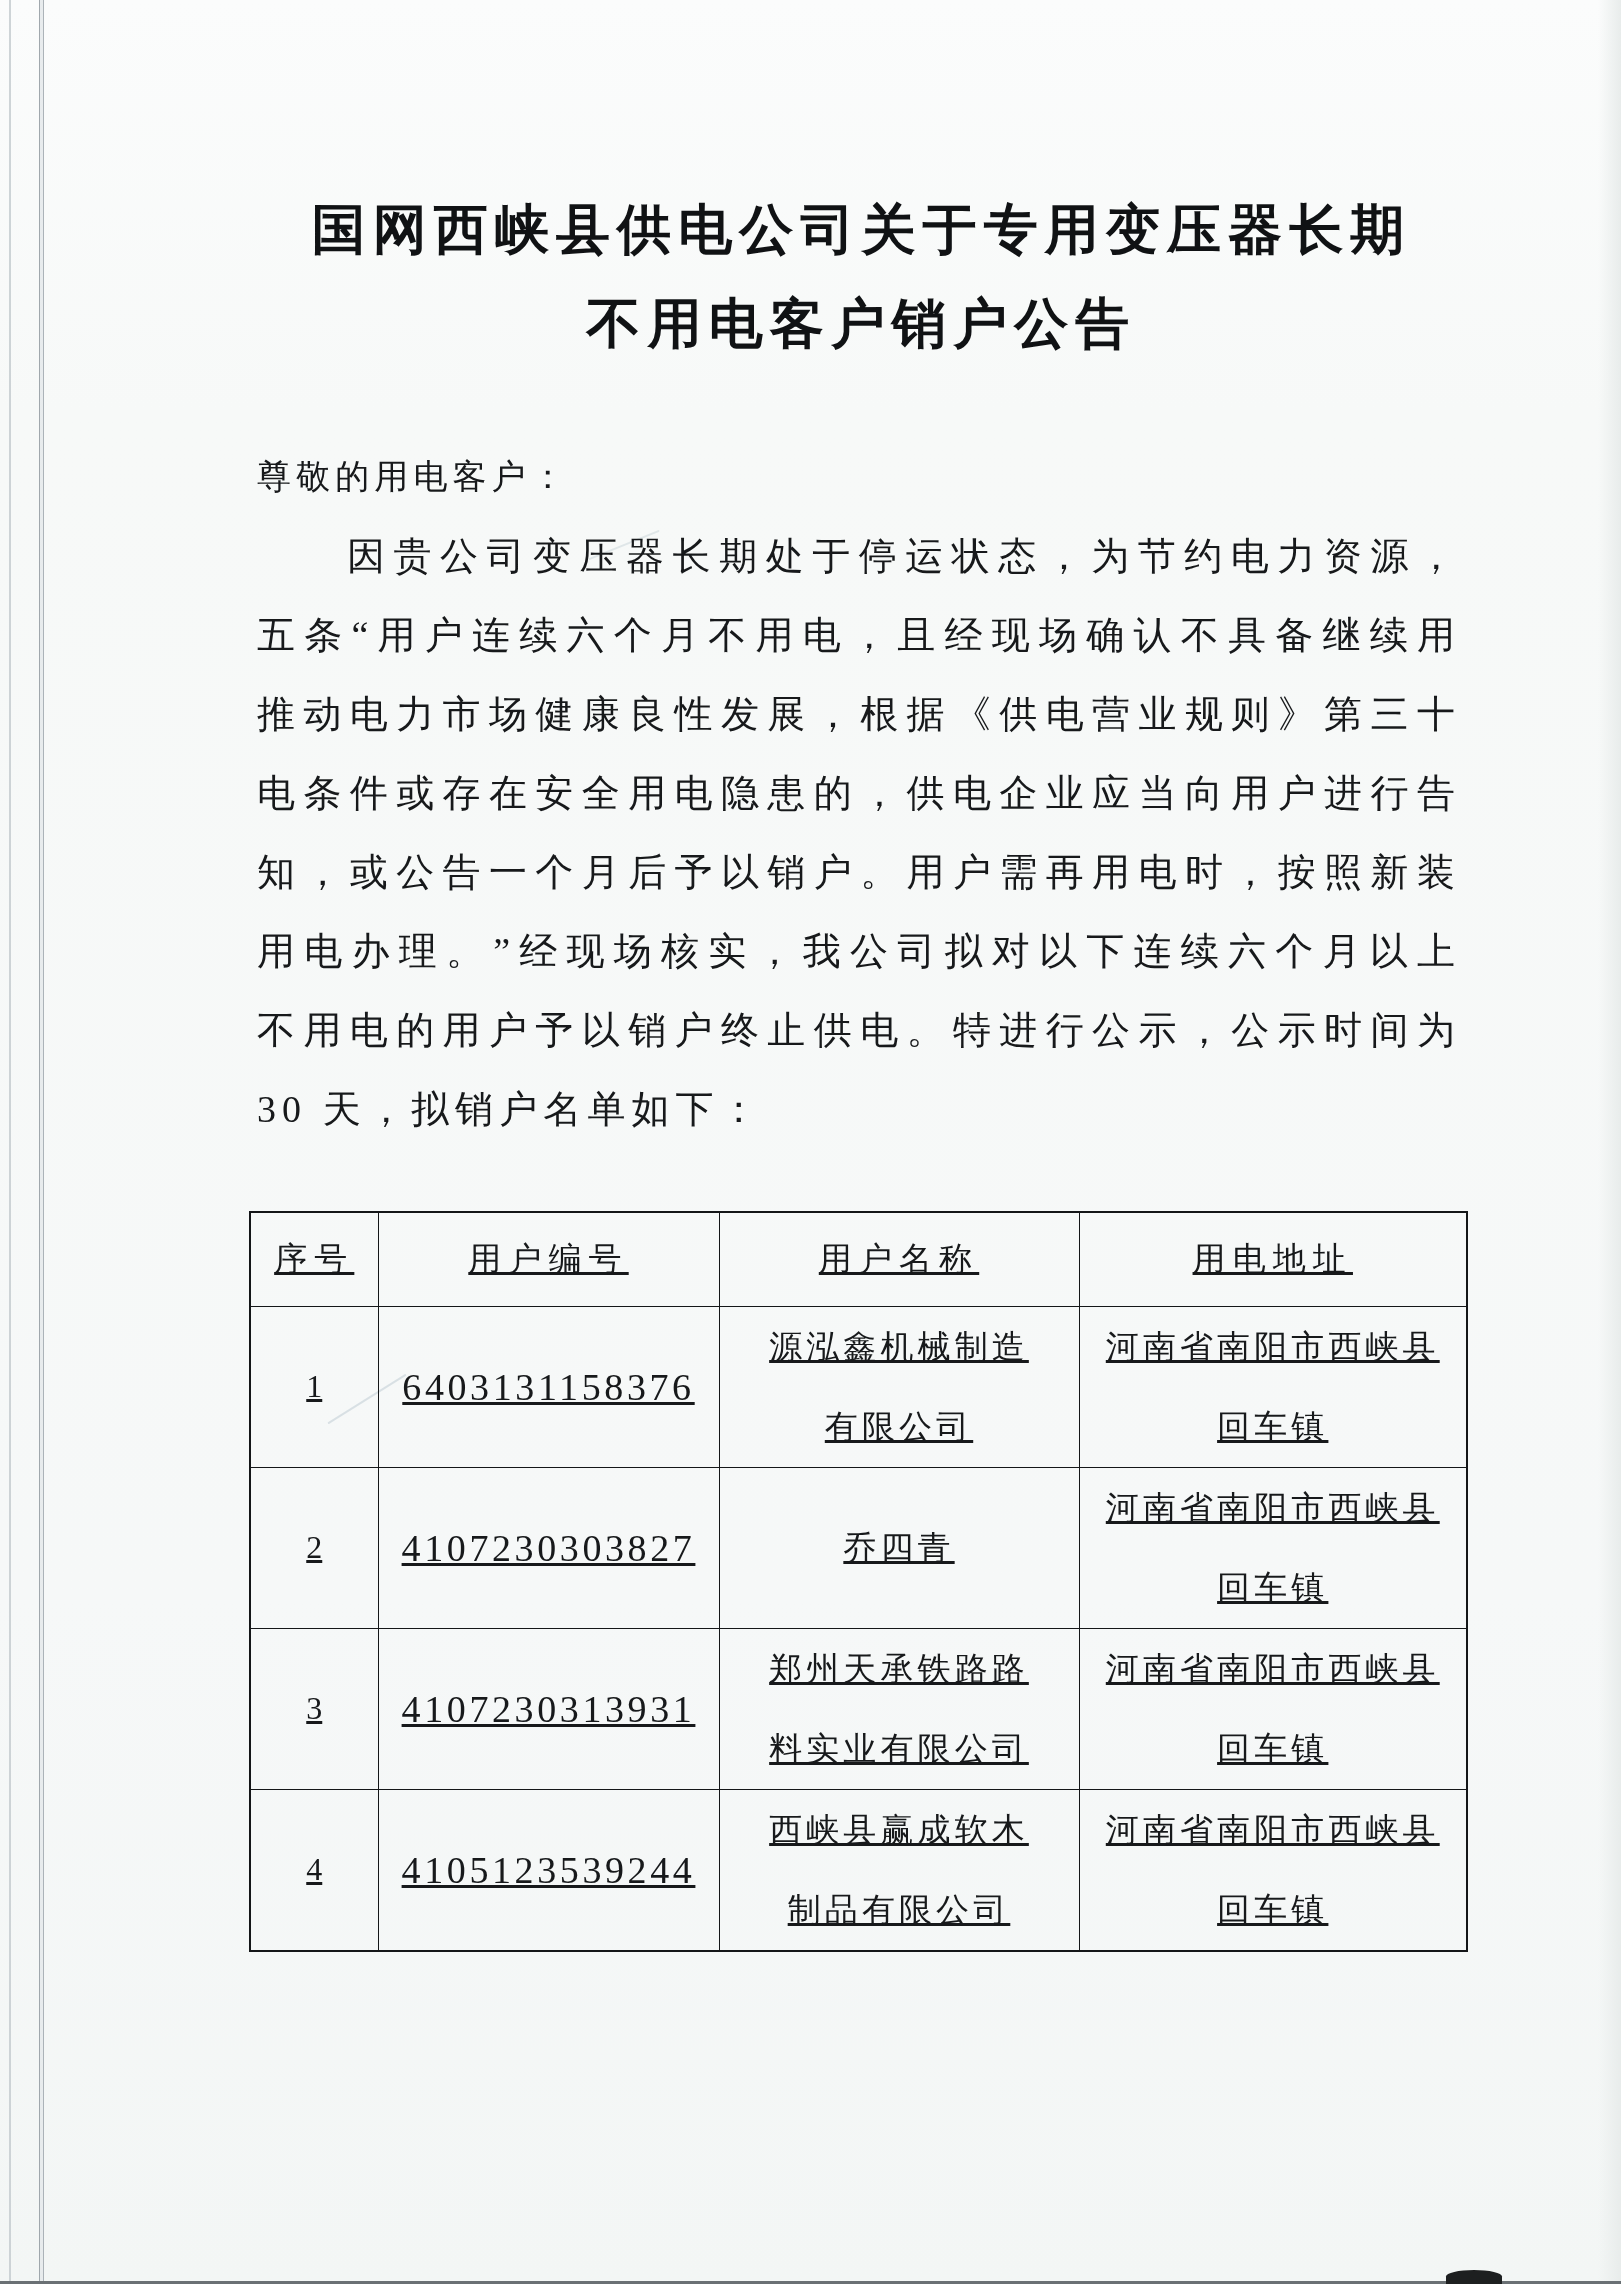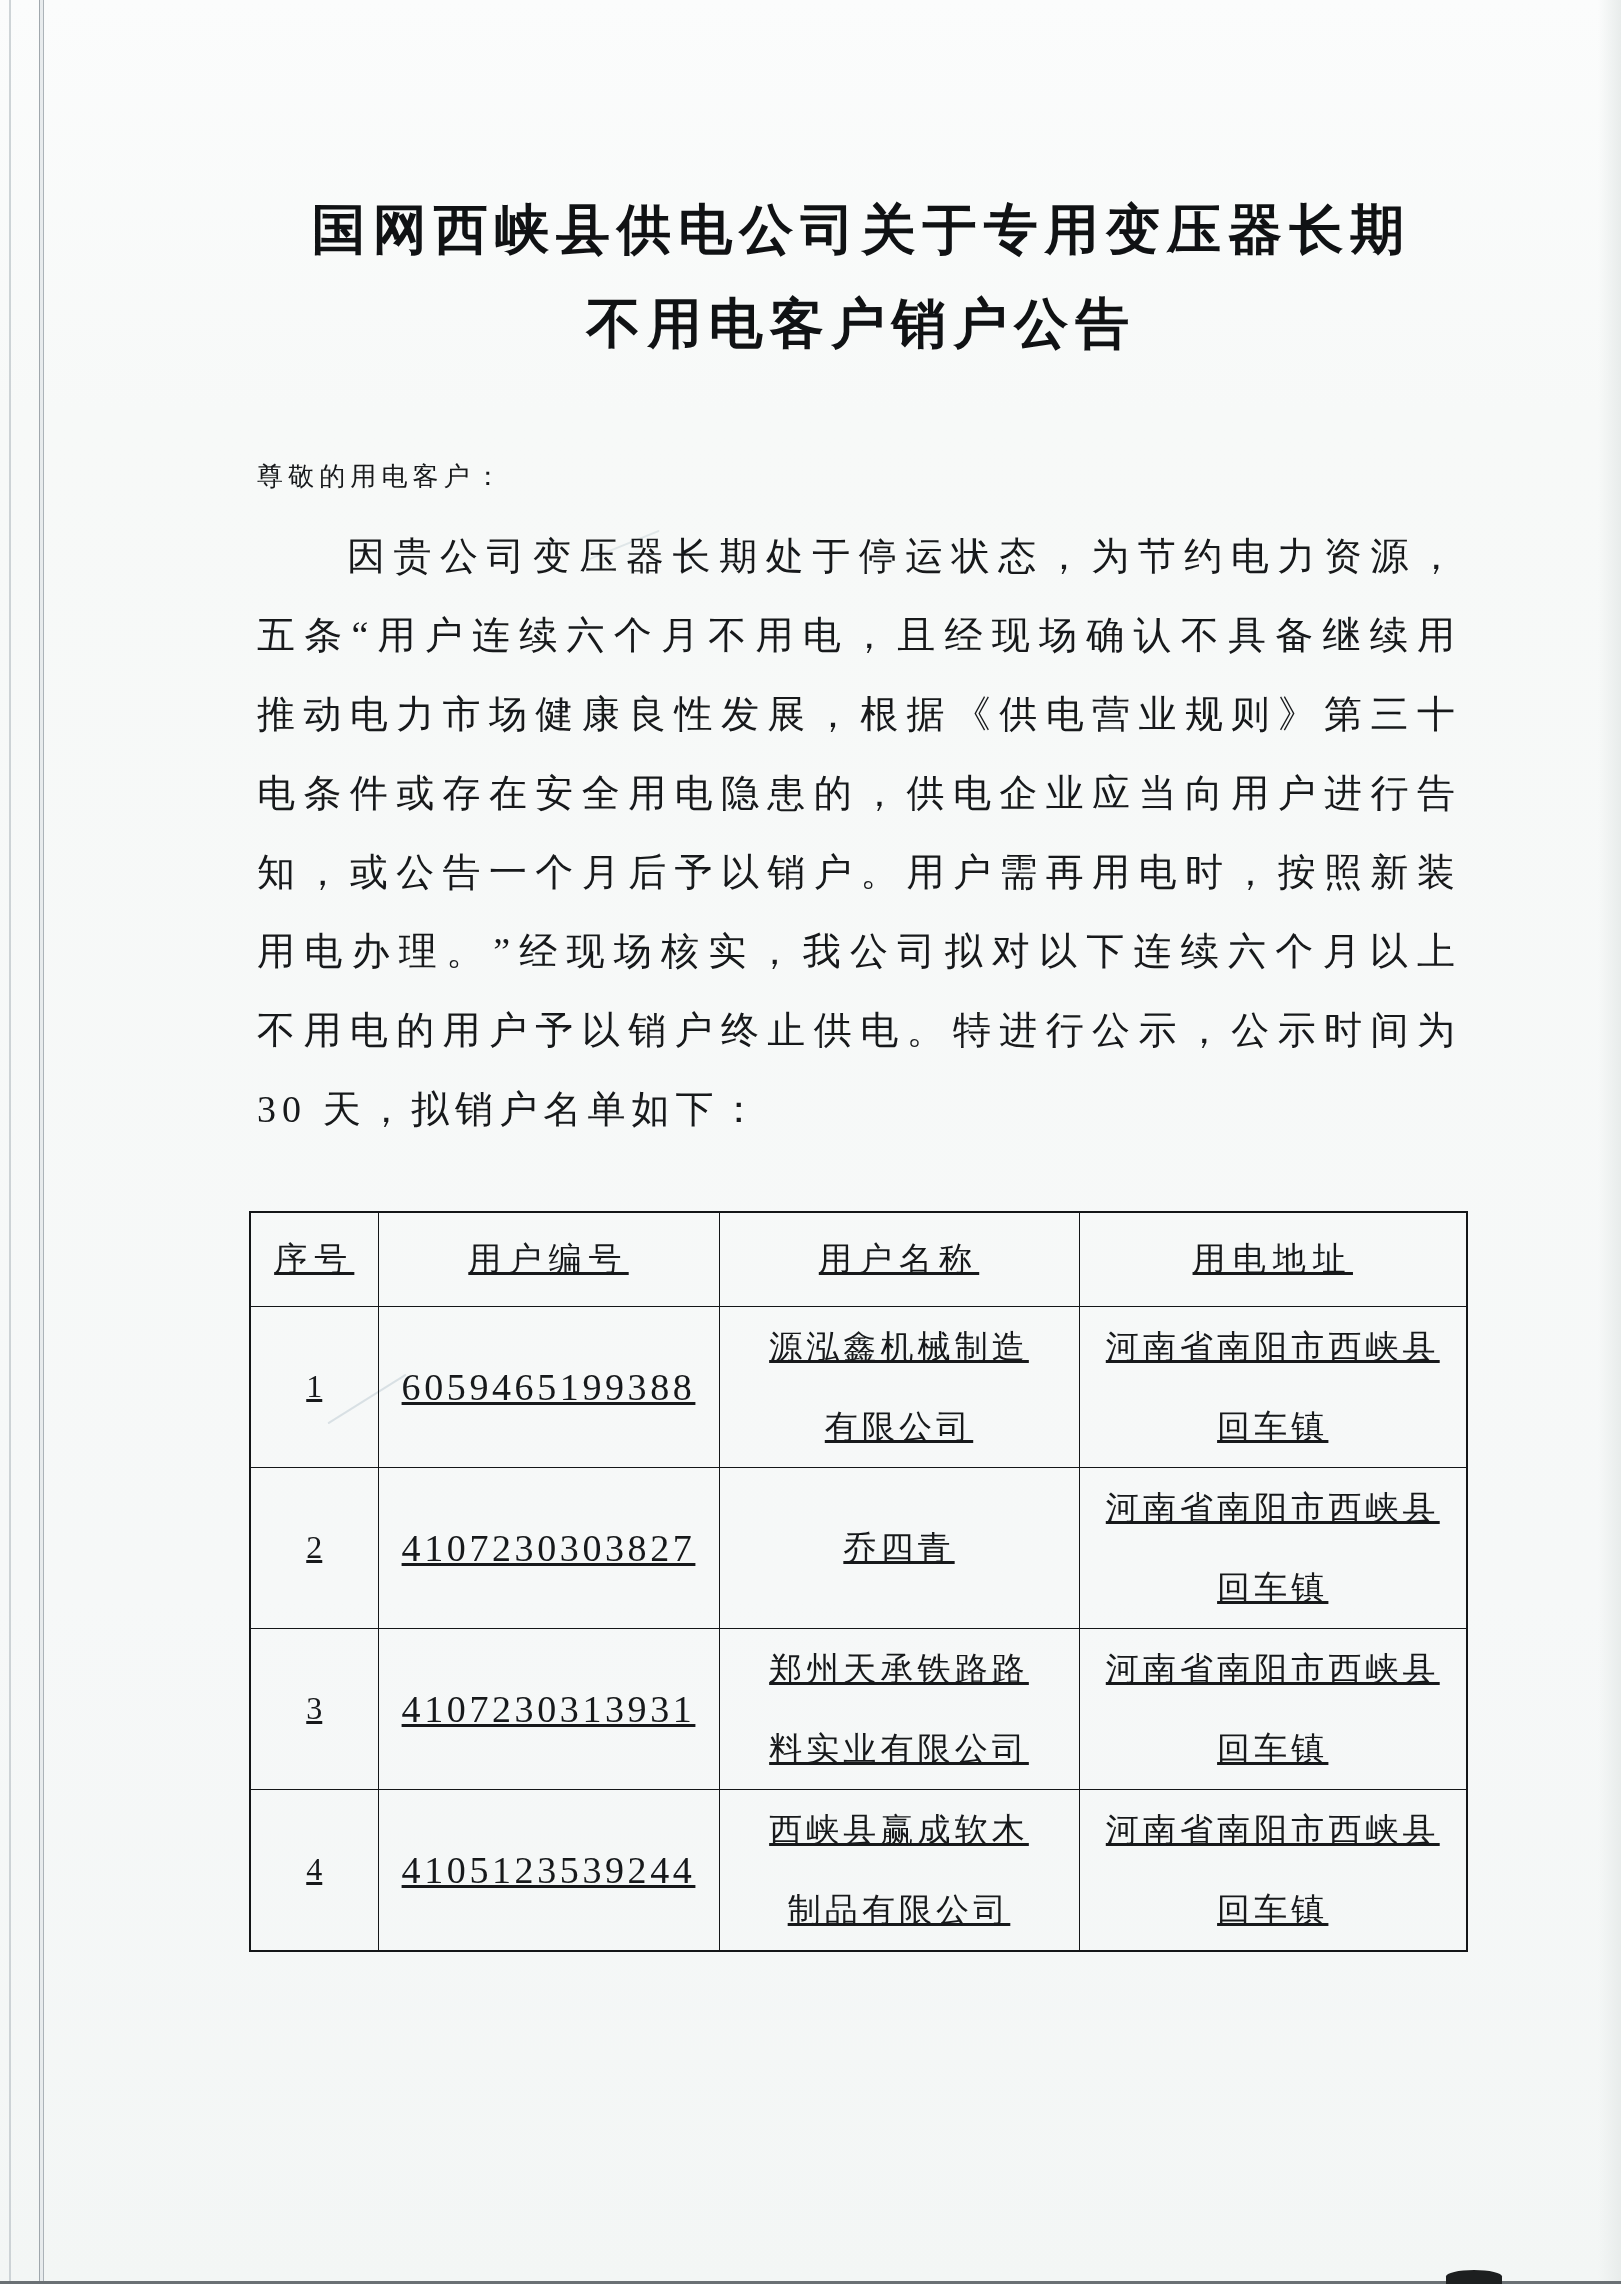--- a/index.html
+++ b/index.html
@@ -55,21 +55,21 @@
   .title-block {
     position: absolute; left: 257px; top: 183px; width: 1209px;
     text-align: center;
     font-size: 54px; font-weight: bold;
     line-height: 94px;
     letter-spacing: 7.1px;
     color: #101214;
   }
   .salutation {
     position: absolute; left: 257px; top: 451px; width: 1209px;
-    font-size: 26px; line-height: 51px; letter-spacing: 5.1px;
+    font-size: 34px; line-height: 51px; letter-spacing: 5.1px;
     color: #17191b;
   }
   .body-block {
     position: absolute; left: 257px; top: 517px; width: 1204px;
   }
   .body-line {
     font-size: 38px; line-height: 79px; letter-spacing: 6.1px;
     text-align: justify;
     text-align-last: justify;
     word-break: break-all;
@@ -145,21 +145,21 @@
     </colgroup>
     <tbody>
       <tr class="header-row">
         <th>序号</th>
         <th>用户编号</th>
         <th>用户名称</th>
         <th>用电地址</th>
       </tr>
       <tr class="data-row">
         <td class="cell-no">1</td>
-        <td class="cell-id">6059465199388</td>
+        <td class="cell-id">6403131158376</td>
         <td class="cell-name">源泓鑫机械制造有限公司</td>
         <td class="cell-addr">河南省南阳市西峡县回车镇</td>
       </tr>
       <tr class="data-row">
         <td class="cell-no">2</td>
         <td class="cell-id">4107230303827</td>
         <td class="cell-name">乔四青</td>
         <td class="cell-addr">河南省南阳市西峡县回车镇</td>
       </tr>
       <tr class="data-row">

